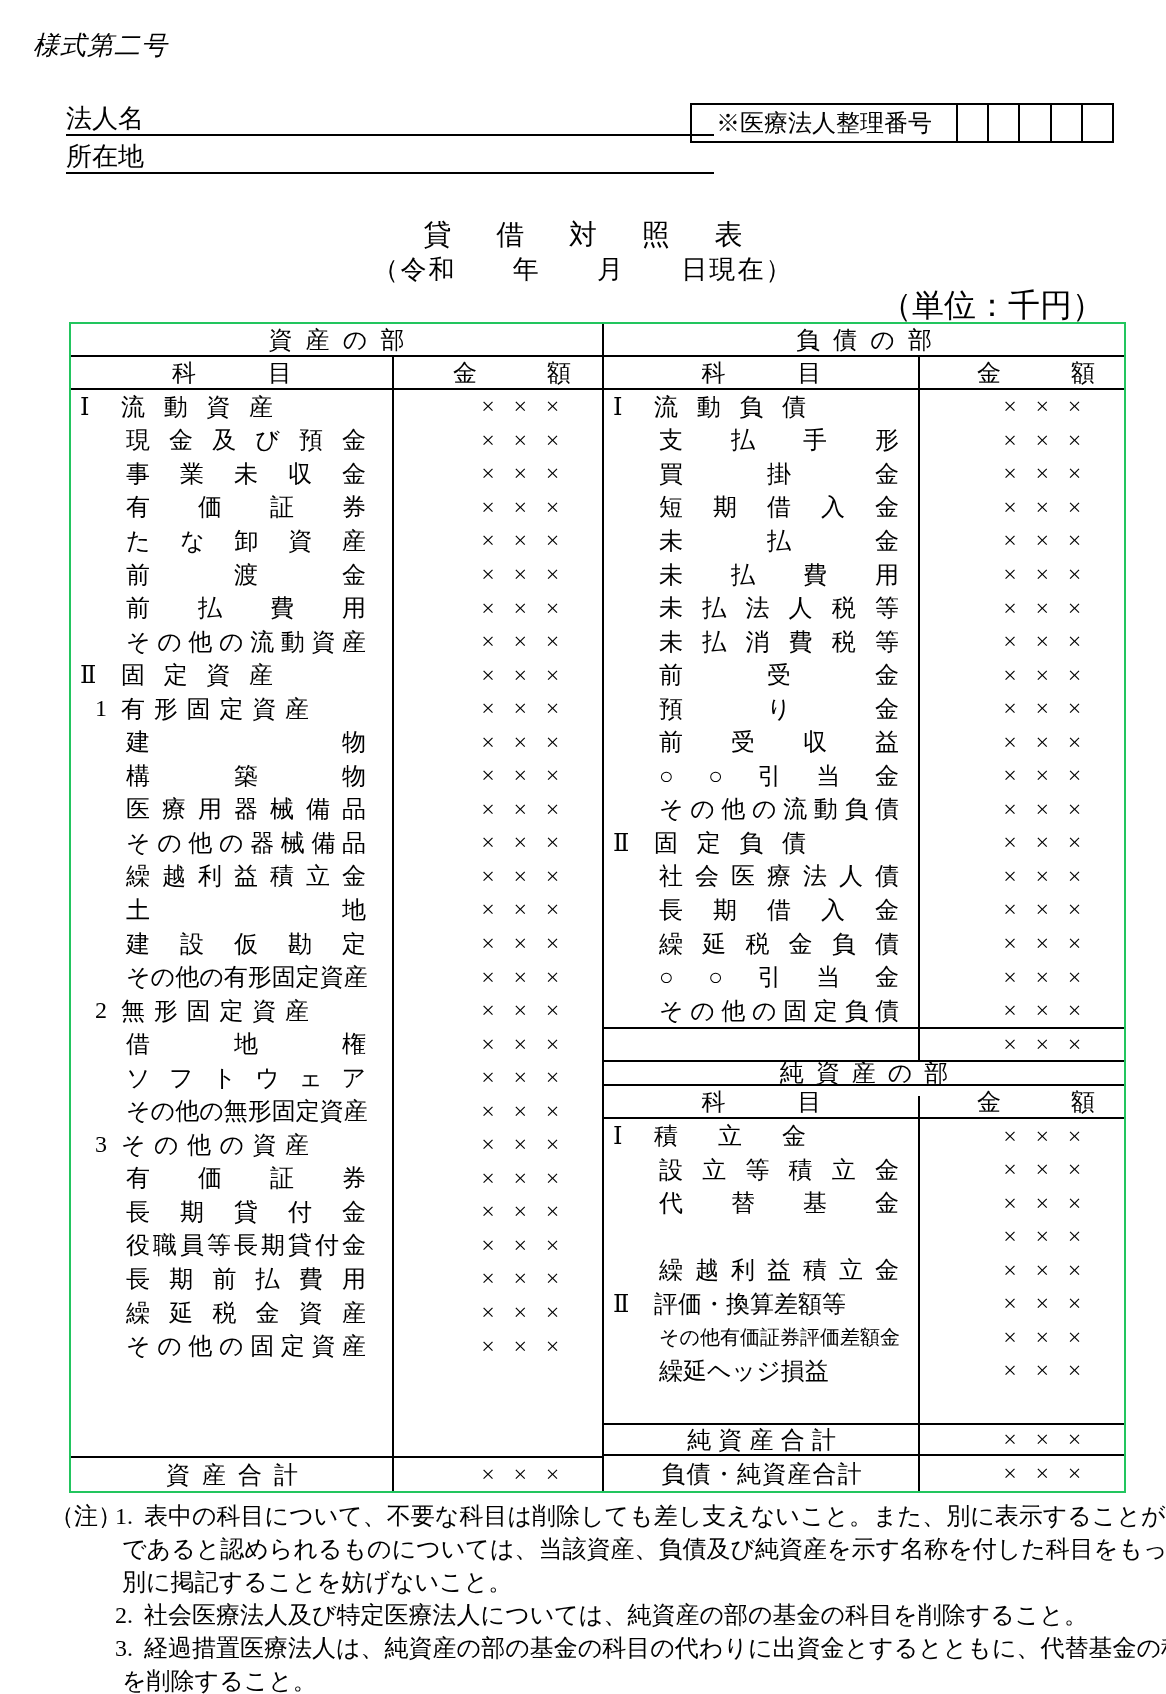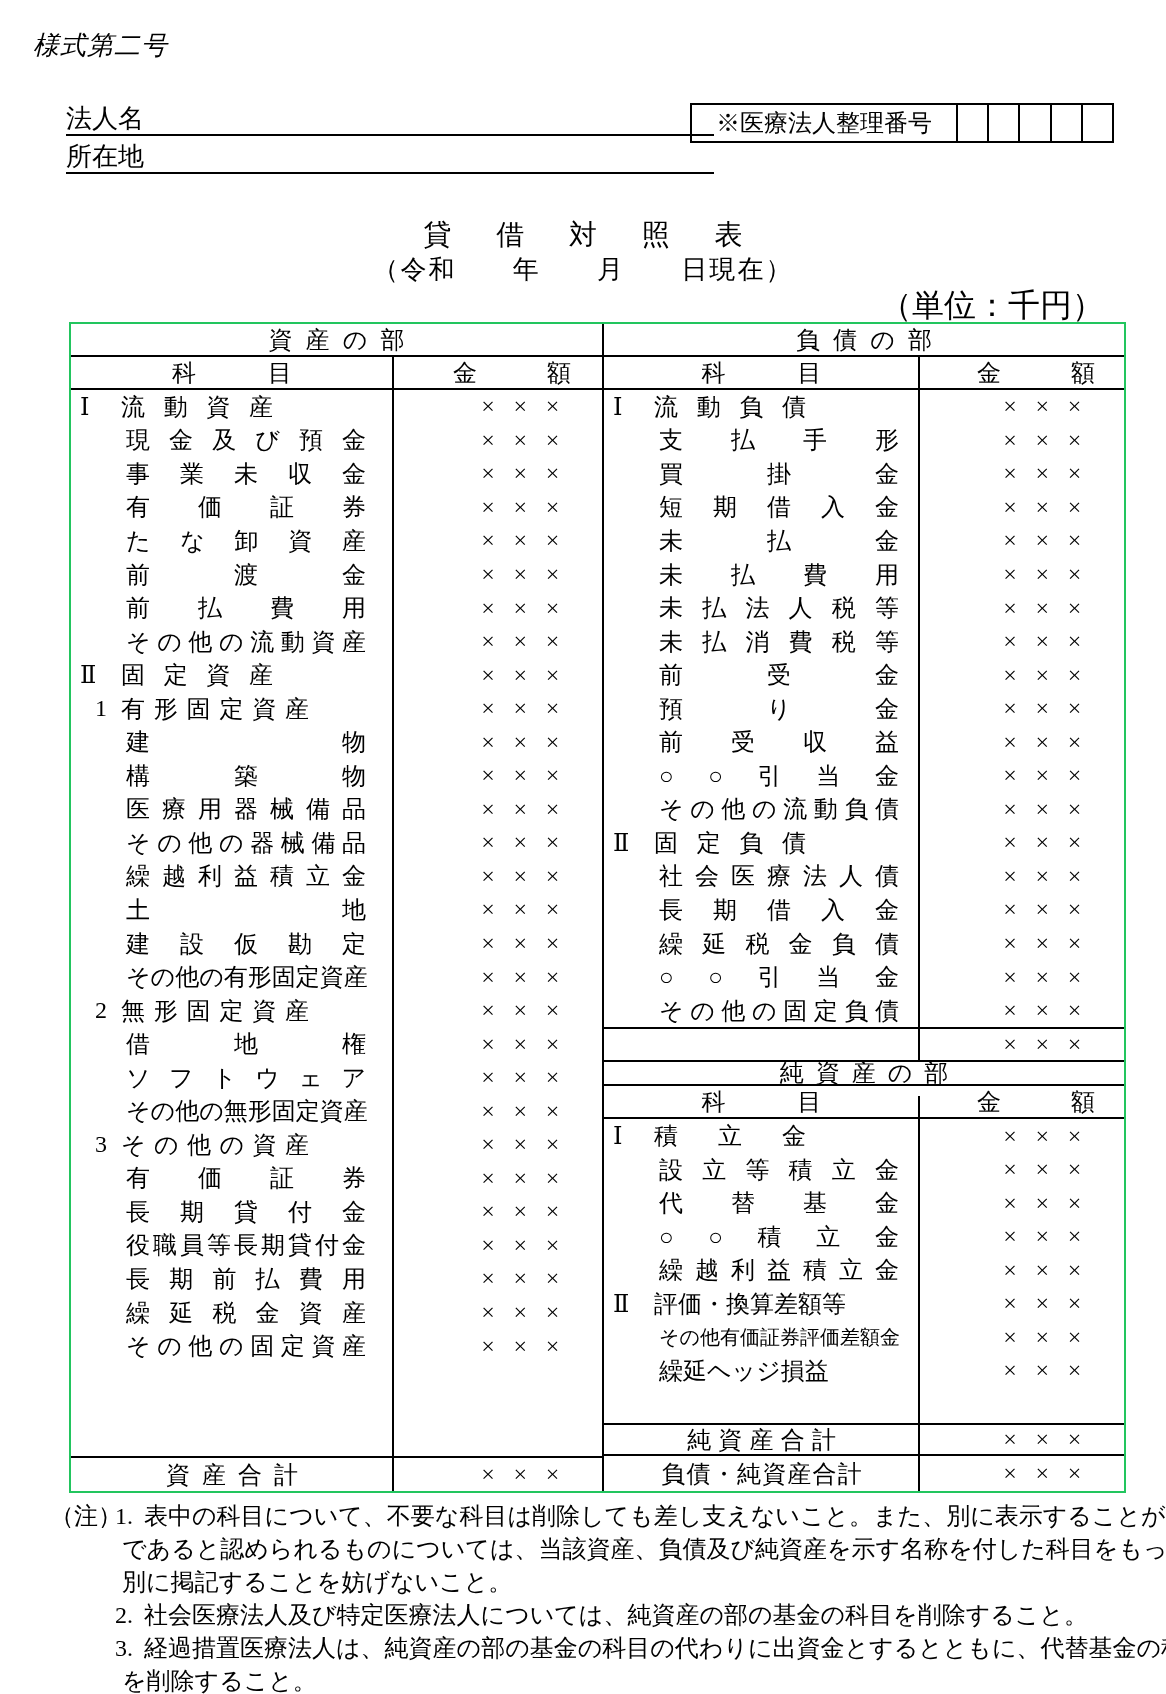--- a/index.html
+++ b/index.html
@@ -494,23 +494,20 @@
           </div>
           <div class="cell-amt">×××</div>
         </div>
         <div class="bs-row">
           <div class="cell-name">
             <span class="lbl-item">代替基金</span>
           </div>
           <div class="cell-amt">×××</div>
         </div>
         <div class="bs-row">
-          <div class="cell-name">
-            <span class="lbl-item">○○積立金</span>
-          </div>
           <div class="cell-amt">×××</div>
         </div>
         <div class="bs-row">
           <div class="cell-name">
             <span class="lbl-item">繰越利益積立金</span>
           </div>
           <div class="cell-amt">×××</div>
         </div>
         <div class="bs-row">
           <div class="cell-name">

